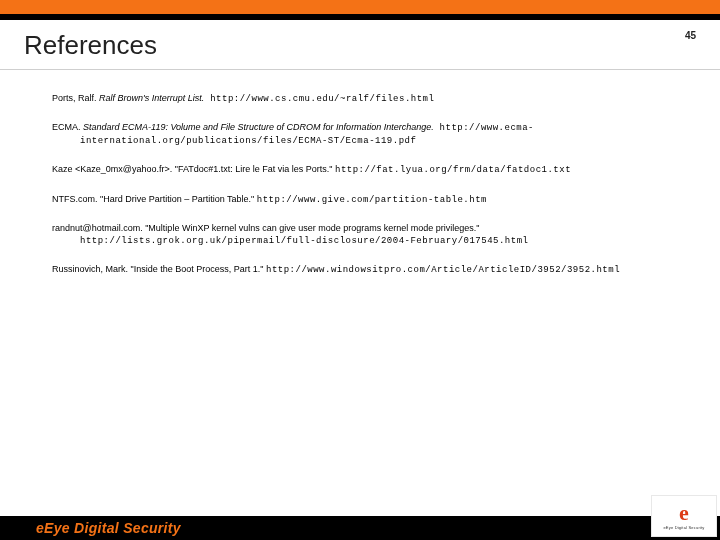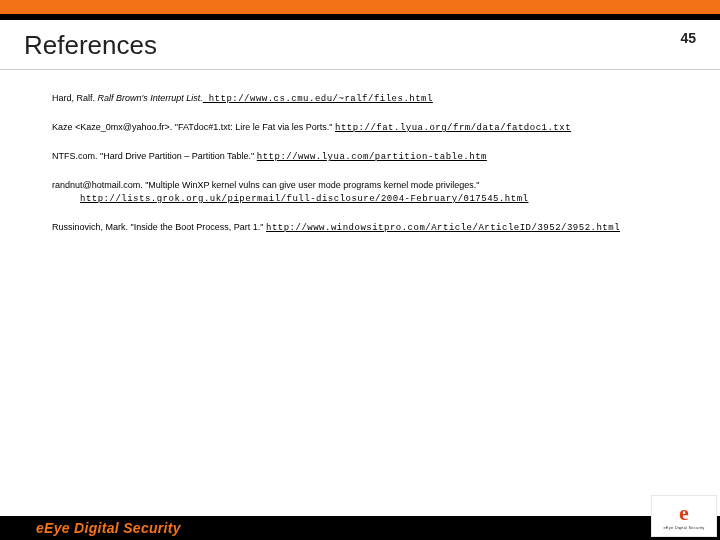--- a/index.html
+++ b/index.html
@@ -24,40 +24,39 @@
     border-bottom: 1px solid #cfcfcf;
     display: flex;
     justify-content: space-between;
     align-items: flex-start;
   }
   .title {
     font-size: 26px;
     color: #222;
   }
   .page-num {
-    font-size: 14px;
+    font-size: 10px;
     font-weight: bold;
     color: #222;
   }
   .content {
     padding: 22px 52px 6px 52px;
     font-size: 9px;
     line-height: 1.35;
     color: #000;
   }
   .ref-entry {
     margin-bottom: 16px;
     padding-left: 28px;
     text-indent: -28px;
   }
   .italic { font-style: italic; }
   .mono {
     font-family: "Courier New", Courier, monospace;
     letter-spacing: 0.5px;
-    text-decoration: underline;
   }
   .bottom-bar {
     position: absolute;
     bottom: 0;
     left: 0;
     width: 100%;
     height: 24px;
     background: #000000;
     display: flex;
     align-items: center;
@@ -104,27 +103,30 @@
 <div class="top-orange-bar"></div>
 <div class="top-black-bar"></div>
 
 <div class="header">
   <div class="title">References</div>
   <div class="page-num">45</div>
 </div>
 
 <div class="content">
   <div class="ref-entry">
-    <span>Hard, Ralf. </span><span class="italic">Ralf Brown's Interrupt List.</span><span class="mono"> http://www.cs.cmu.edu/~ralf/files.html</span>
+    <span>Ports, Ralf. </span><span class="italic">Ralf Brown's Interrupt List.</span><span class="mono"> http://www.cs.cmu.edu/~ralf/files.html</span>
+  </div>
+  <div class="ref-entry">
+    <span>ECMA. </span><span class="italic">Standard ECMA-119: Volume and File Structure of CDROM for Information Interchange.</span><span class="mono"> http://www.ecma-international.org/publications/files/ECMA-ST/Ecma-119.pdf</span>
   </div>
   <div class="ref-entry">
     <span>Kaze &lt;Kaze_0mx@yahoo.fr&gt;. "FATdoc#1.txt: Lire le Fat via les Ports." </span><span class="mono">http://fat.lyua.org/frm/data/fatdoc1.txt</span>
   </div>
   <div class="ref-entry">
-    <span>NTFS.com. "Hard Drive Partition – Partition Table." </span><span class="mono">http://www.lyua.com/partition-table.htm</span>
+    <span>NTFS.com. "Hard Drive Partition – Partition Table." </span><span class="mono">http://www.give.com/partition-table.htm</span>
   </div>
   <div class="ref-entry">
     <span>randnut@hotmail.com. "Multiple WinXP kernel vulns can give user mode programs kernel mode privileges." </span><span class="mono">http://lists.grok.org.uk/pipermail/full-disclosure/2004-February/017545.html</span>
   </div>
   <div class="ref-entry">
     <span>Russinovich, Mark. "Inside the Boot Process, Part 1." </span><span class="mono">http://www.windowsitpro.com/Article/ArticleID/3952/3952.html</span>
   </div>
 </div>
 
 <div class="bottom-bar">

